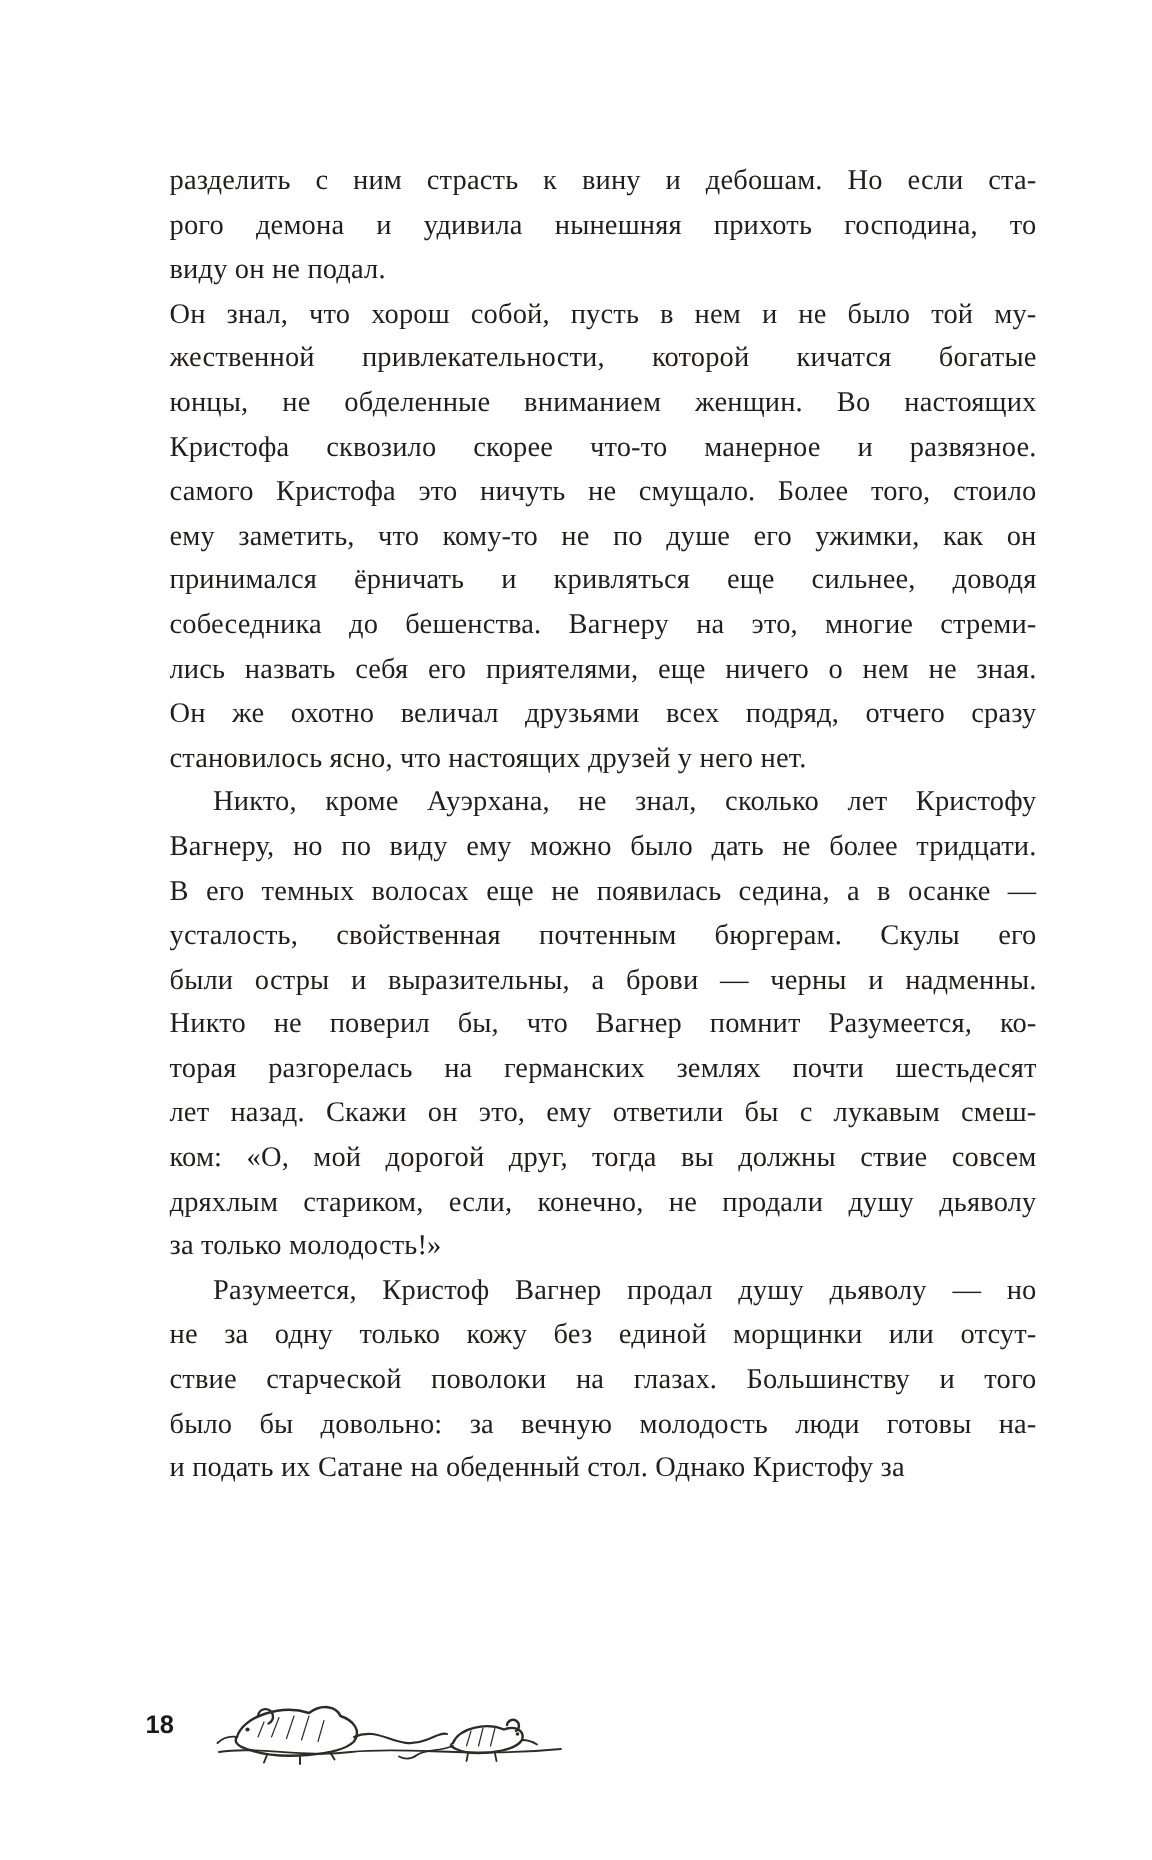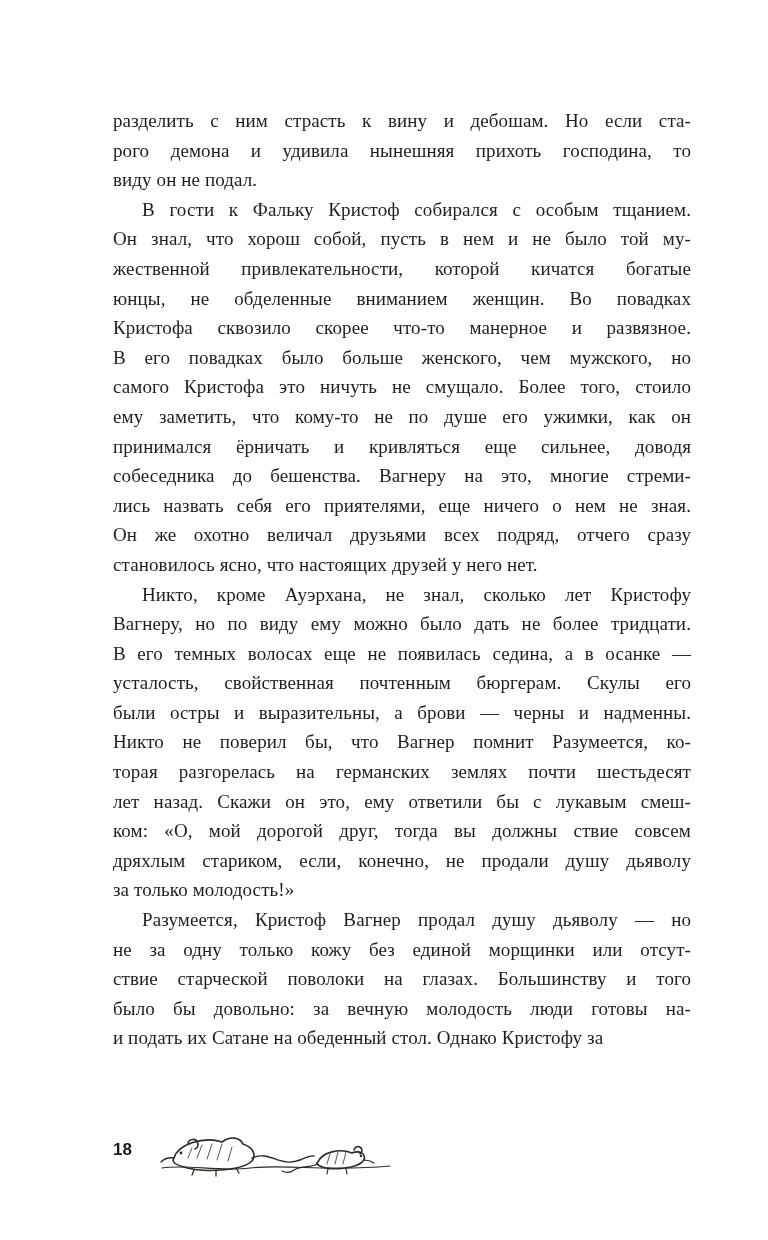--- a/index.html
+++ b/index.html
@@ -32,21 +32,21 @@
     overflow: hidden;
   }
   .line.last {
     text-align-last: left;
   }
   .line.indent {
     text-indent: 29px;
   }
   .footer {
     position: absolute;
-    left: 113px;
+    left: 97px;
     top: 1120px;
     width: 560px;
     height: 60px;
     display: flex;
     align-items: center;
   }
   .folio {
     font-family: "Liberation Sans", sans-serif;
     font-weight: 600;
     font-size: 17px;
@@ -66,26 +66,24 @@
 </style>
 </head>
 <body>
 
 <div class="book-page">
 
   <div class="text-block">
       <div class="line">разделить с ним страсть к вину и дебошам. Но если ста-</div>
       <div class="line">рого демона и удивила нынешняя прихоть господина, то</div>
       <div class="line last">виду он не подал.</div>
-      <div class="line indent">В гости к Фальку Кристоф собирался с особым тщанием.</div>
       <div class="line">Он знал, что хорош собой, пусть в нем и не было той му-</div>
       <div class="line">жественной привлекательности, которой кичатся богатые</div>
-      <div class="line">юнцы, не обделенные вниманием женщин. Во повадках</div>
+      <div class="line">юнцы, не обделенные вниманием женщин. Во настоящих</div>
       <div class="line">Кристофа сквозило скорее что-то манерное и развязное.</div>
-      <div class="line">В его повадках было больше женского, чем мужского, но</div>
       <div class="line">самого Кристофа это ничуть не смущало. Более того, стоило</div>
       <div class="line">ему заметить, что кому-то не по душе его ужимки, как он</div>
       <div class="line">принимался ёрничать и кривляться еще сильнее, доводя</div>
       <div class="line">собеседника до бешенства. Вагнеру на это, многие стреми-</div>
       <div class="line">лись назвать себя его приятелями, еще ничего о нем не зная.</div>
       <div class="line">Он же охотно величал друзьями всех подряд, отчего сразу</div>
       <div class="line last">становилось ясно, что настоящих друзей у него нет.</div>
       <div class="line indent">Никто, кроме Ауэрхана, не знал, сколько лет Кристофу</div>
       <div class="line">Вагнеру, но по виду ему можно было дать не более тридцати.</div>
       <div class="line">В его темных волосах еще не появилась седина, а в осанке —</div>

